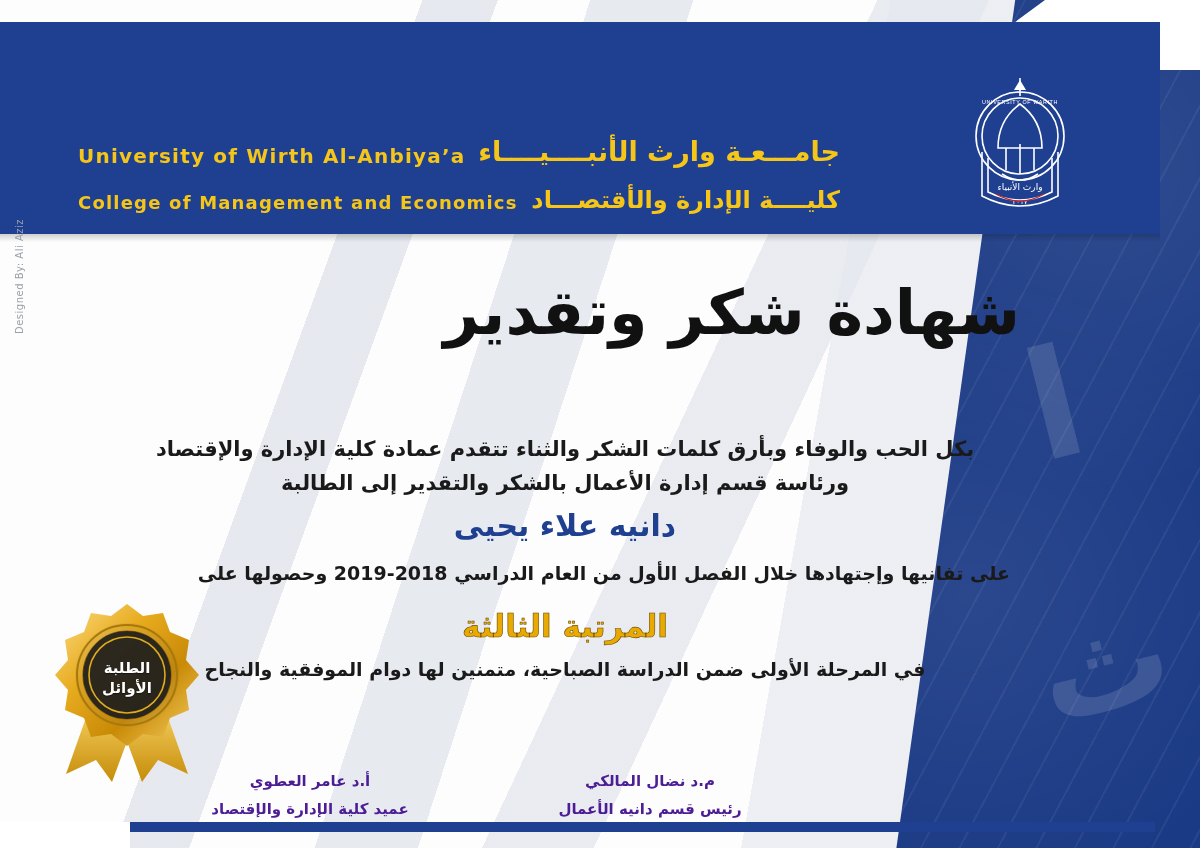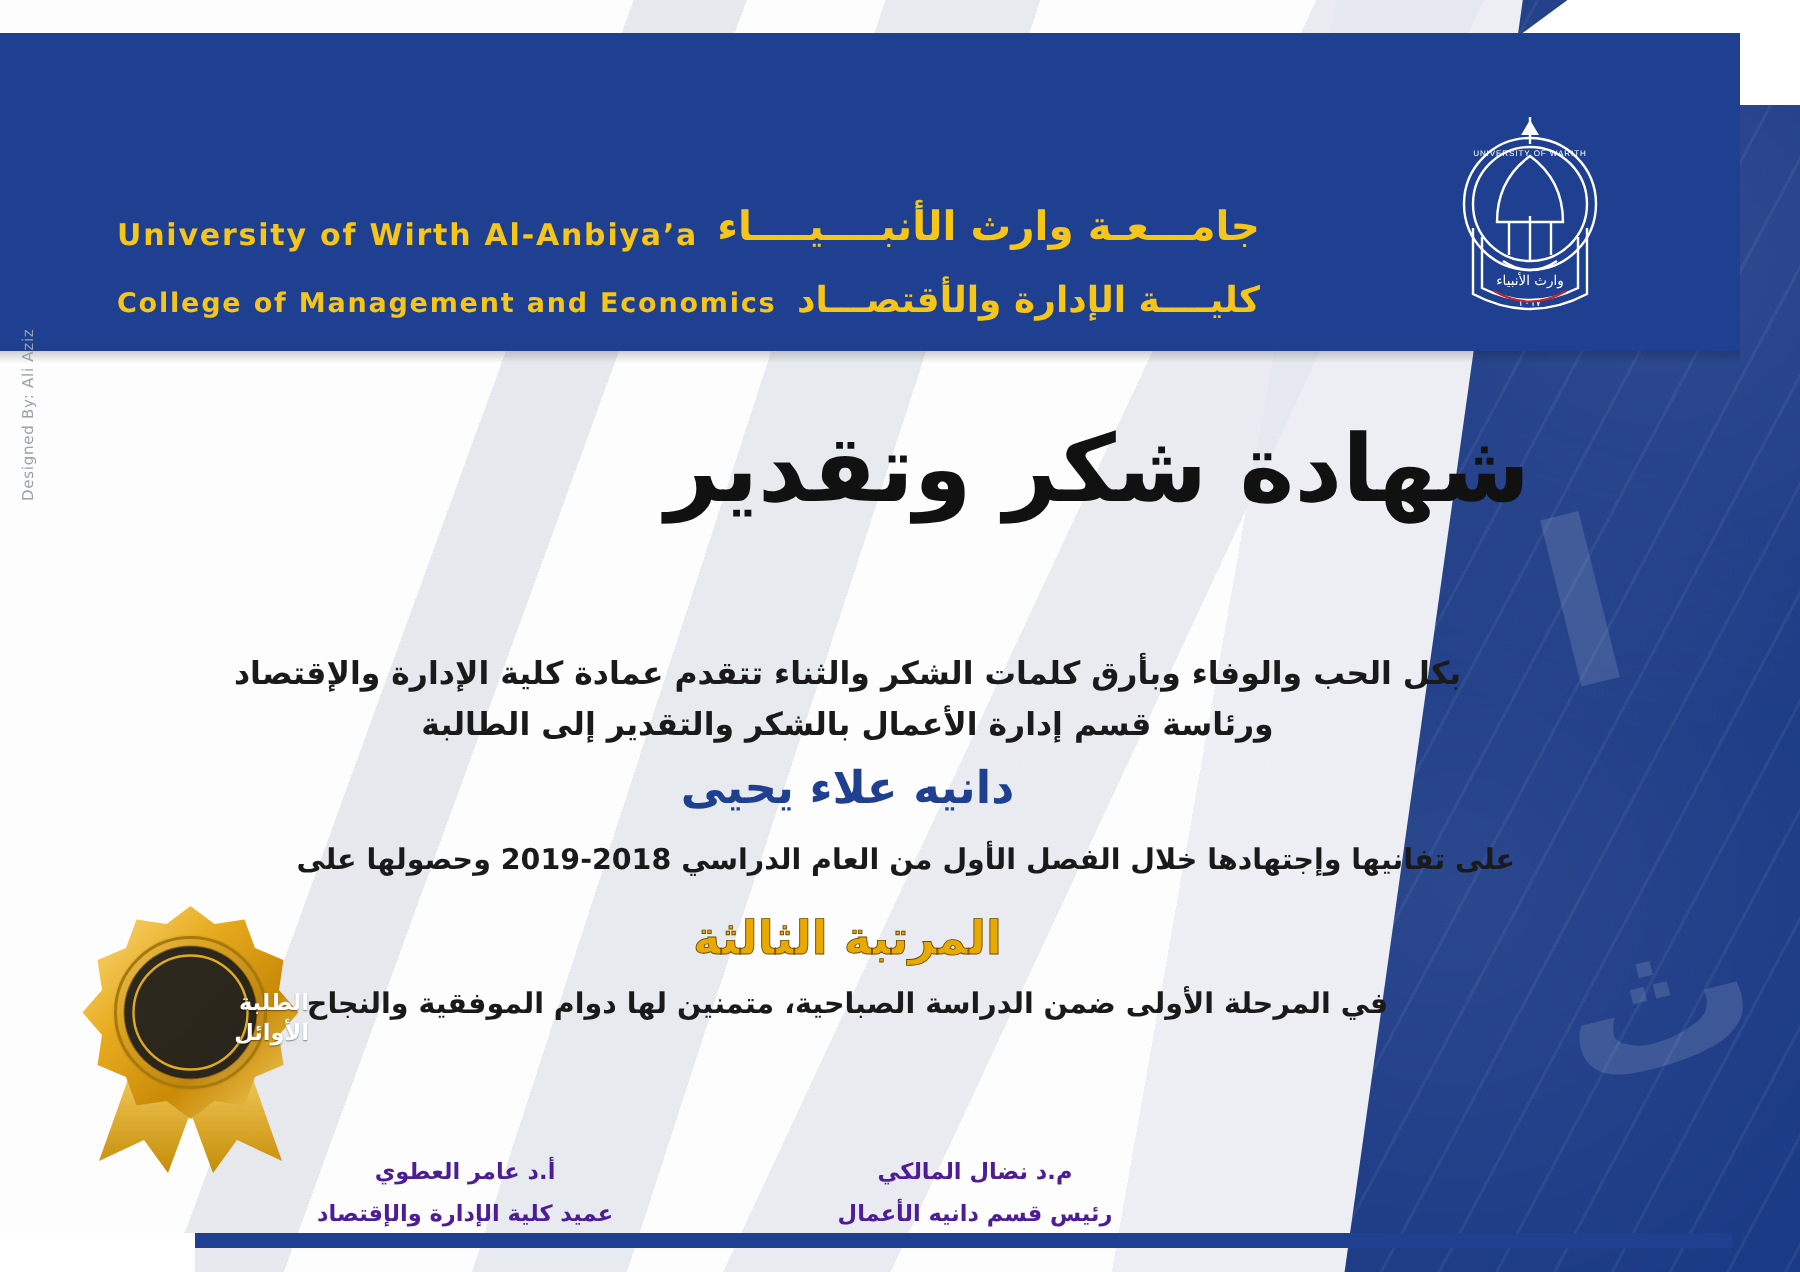--- a/index.html
+++ b/index.html
@@ -204,20 +204,21 @@
     left: 48px;
     top: 602px;
     width: 160px;
     height: 180px;
   }
   .seal-text {
     position: absolute;
     top: 56px;
     left: 0;
     width: 158px;
+    text-align: center;
     direction: rtl;
     color: #ffffff;
     font-size: 15px;
     font-weight: bold;
     line-height: 20px;
     text-shadow: 0 1px 1px rgba(0,0,0,0.45);
   }
 
   
   .designer {

